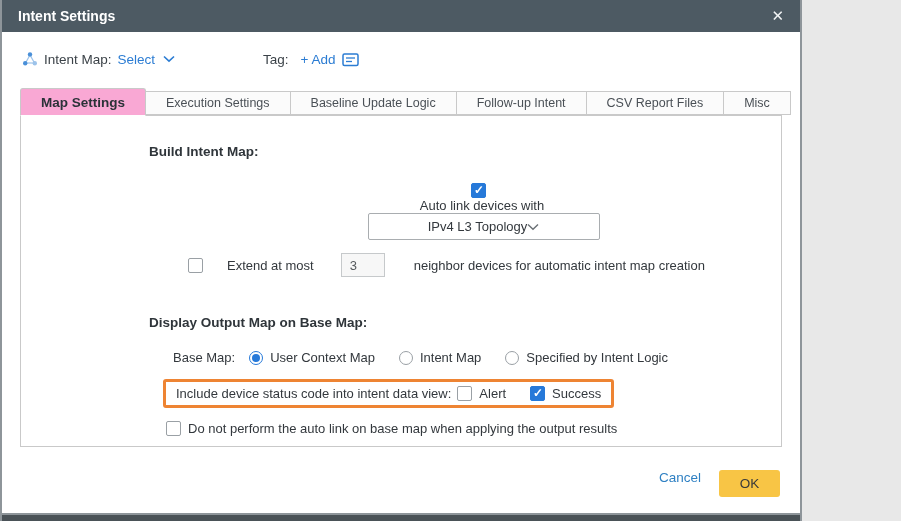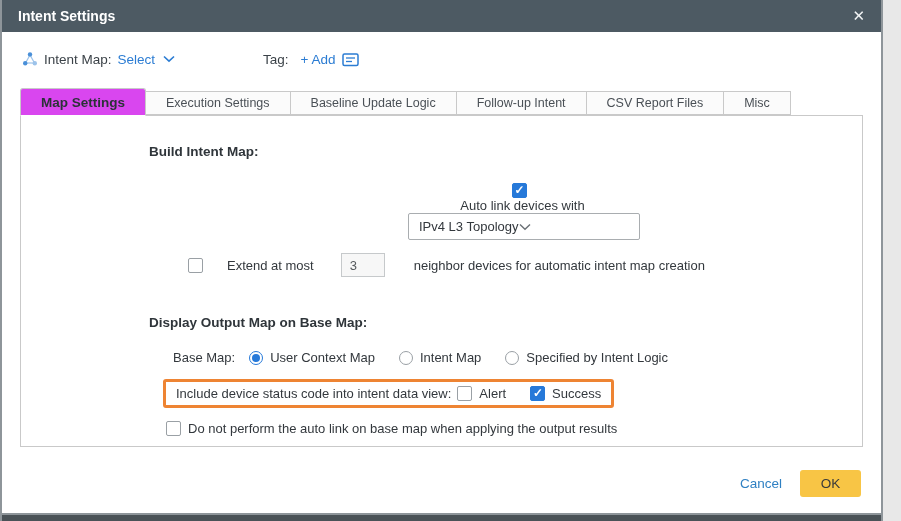--- a/index.html
+++ b/index.html
@@ -1,18 +1,18 @@
 <!DOCTYPE html>
 <html><head>
 <meta charset="utf-8">
 <style>
   html,body { margin:0; padding:0; background:#e8e8e8; }
   * { box-sizing:border-box; }
   .dialog {
-    position:relative; width:883px; height:521px; background:#fff;
+    position:relative; width:802px; height:521px; background:#fff;
     font-family:"Liberation Sans", sans-serif; color:#33383d;
     border-left:2px solid #8e959a; border-right:2px solid #8e959a;
     overflow:hidden; margin:0;
   }
   .titlebar {
     height:32px; background:#4d5a63; color:#fff; display:flex; align-items:center;
     padding:0 16px; font-size:14px; font-weight:700;
   }
   .close { margin-left:auto; font-size:15px; font-weight:400; cursor:pointer; color:#f2f4f5; }
 
@@ -25,21 +25,21 @@
   .tag-group .link { margin-left:12px; }
   .tag-group .icon { margin-left:6px; margin-right:0; }
 
   .tabs { display:flex; align-items:flex-end; margin:18px 18px 0 18px; position:relative; z-index:2; }
   .tab {
     height:24px; padding:0 20px; display:flex; align-items:center;
     background:#fbfbfb; border:1px solid #c9c9c9; border-left:none;
     font-size:12.5px; color:#4a5056; cursor:pointer; white-space:nowrap;
   }
   .tab.active {
-    height:28px; background:#d946ef; border-left:1px solid #c9c9c9; border-bottom:1px solid #fff;
+    height:28px; background:#f9a8d4; border-left:1px solid #c9c9c9; border-bottom:1px solid #fff;
     margin-bottom:-1px; font-weight:700; font-size:13.5px; color:#2b3238;
     border-top-left-radius:3px; border-top-right-radius:3px;
   }
 
   .panel {
     margin:0 18px; border:1px solid #c9c9c9; height:332px;
     padding:28px 0 8px 128px; font-size:13px; position:relative; z-index:1; background:#fff;
   }
   .heading { font-weight:700; font-size:13.5px; color:#2f353a; }
   .row { display:flex; align-items:center; }
@@ -52,21 +52,21 @@
   .cb-label { margin-left:7px; cursor:default; }
 
   .radio { width:14px; height:14px; border-radius:50%; border:1px solid #9aa0a5; background:#fff; flex:0 0 auto; cursor:pointer; position:relative; }
   .radio.selected { border-color:#2679d9; }
   .radio.selected::after { content:""; position:absolute; left:2px; top:2px; right:2px; bottom:2px; border-radius:50%; background:#2679d9; }
   .radio-label { margin-left:7px; }
 
   .row-autolink { margin-top:24px; margin-left:27px;flex-direction:column; }
   .select {
     margin-left:10px; width:232px; height:27px; border:1px solid #a9adb0; border-radius:2px;
-    display:flex; align-items:center; justify-content:flex-start; padding:0 10px; cursor:pointer; background:#fff;
+    display:flex; align-items:center; justify-content:center; padding:0 10px; cursor:pointer; background:#fff;
   }
   .row-extend { margin-top:13px; margin-left:39px;gap:17px; }
   .num-input {
     margin-left:10px; width:44px; height:24px; border:1px solid #c6c9cb; background:#f7f7f7;
     color:#55595c; font-size:13px; padding:0 0 0 8px; font-family:inherit;
   }
   .after-label { margin-left:12px; }
 
   .heading-display { margin-top:38px; }
   .row-basemap { margin-top:20px; margin-left:24px; }
@@ -75,21 +75,21 @@
 
   .status-box {
     margin-top:14px; margin-left:14px; display:inline-flex; align-items:center;
     border:3px solid #ee8433; border-radius:3px; padding:4px 10px;
   }
   .status-box .cb { margin-left:6px; }
   .status-box .gap { margin-left:24px; }
 
   .row-noautolink { margin-top:13px; margin-left:17px; }
 
-  .footer { position:absolute; top:470px; right:20px; display:flex; align-items:center; }
+  .footer { position:absolute; top:470px; right:20px; display:flex; align-items:flex-start; }
   .cancel { color:#2f80c3; font-size:13.5px; margin-right:18px; cursor:pointer; }
   .ok {
     width:61px; height:27px; background:#f8c545; border:none; border-radius:3px;
     color:#3a3a3a; font-size:13.5px; font-family:inherit; cursor:pointer;
   }
   .bottom-line { position:absolute; left:0; right:0; top:513px; height:2px; background:#8e959a; }
   .bottom-strip { position:absolute; left:0; right:0; top:515px; bottom:0; background:#4a5257; }
 </style>
 </head>
 <body>

